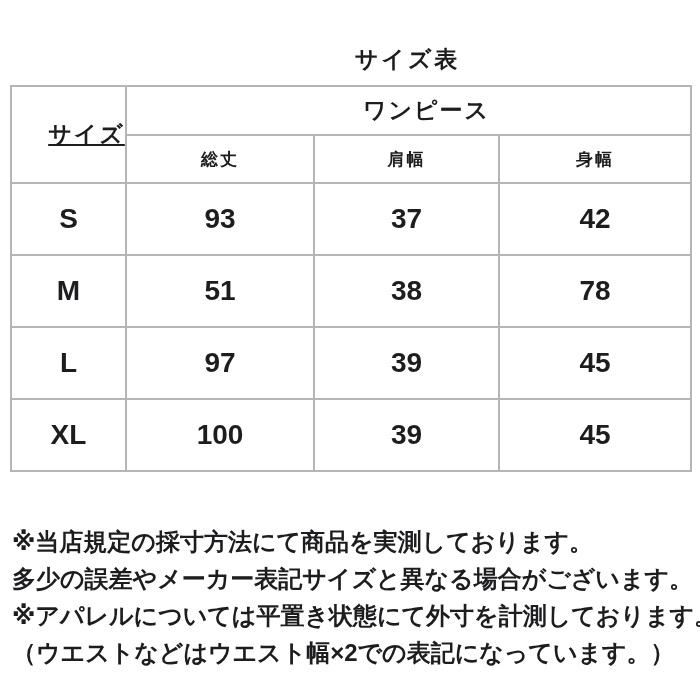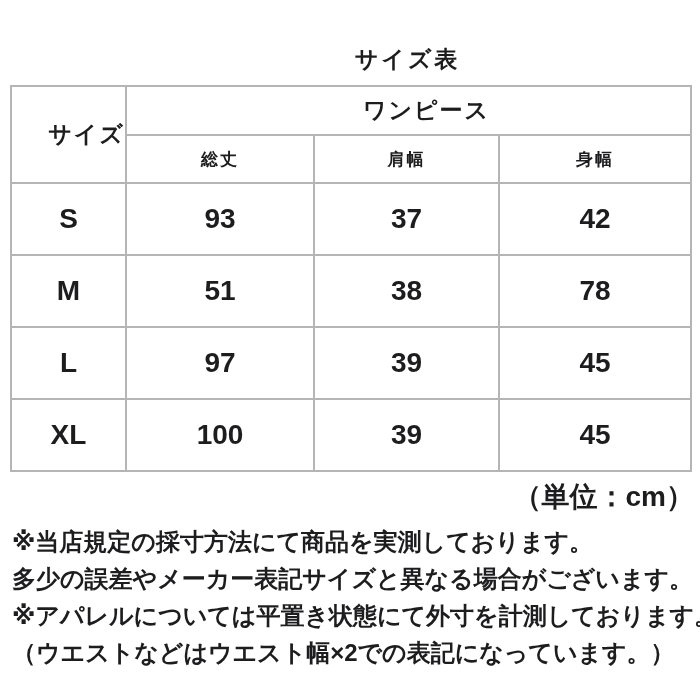--- a/index.html
+++ b/index.html
@@ -34,21 +34,21 @@
     vertical-align:middle;
     padding:0;
     font-weight:700;
   }
   col.c0{width:115px;}
   col.c1{width:188px;}
   col.c2{width:185px;}
   col.c3{width:192px;}
   tr.hrow1 th{height:47px;font-size:23px;letter-spacing:2px;padding-left:36px;}
   tr.hrow2 th{height:46px;font-size:17px;letter-spacing:2px;}
-  th.corner{font-size:23px;letter-spacing:2px;}
+  th.corner{font-size:23px;letter-spacing:2px;text-decoration:underline;}
   tr.drow td{height:70px;font-size:28px;}
   .unit{
     position:absolute;
     right:6px;top:478px;
     font-size:28px;
   }
   .notes{
     position:absolute;
     left:12px;top:523px;
     font-size:24px;
@@ -104,21 +104,20 @@
 
       <tr class="drow">
         <td>XL</td>
         <td>100</td>
         <td>39</td>
         <td>45</td>
       </tr>
     </tbody>
   </table>
 
-  <div class="unit">（単位：cm）</div>
 
   <div class="notes">
     <div>※当店規定の採寸方法にて商品を実測しております。</div>
     <div>多少の誤差やメーカー表記サイズと異なる場合がございます。</div>
     <div>※アパレルについては平置き状態にて外寸を計測しております。</div>
     <div>（ウエストなどはウエスト幅×2での表記になっています。）</div>
   </div>
 
 </div>
 

